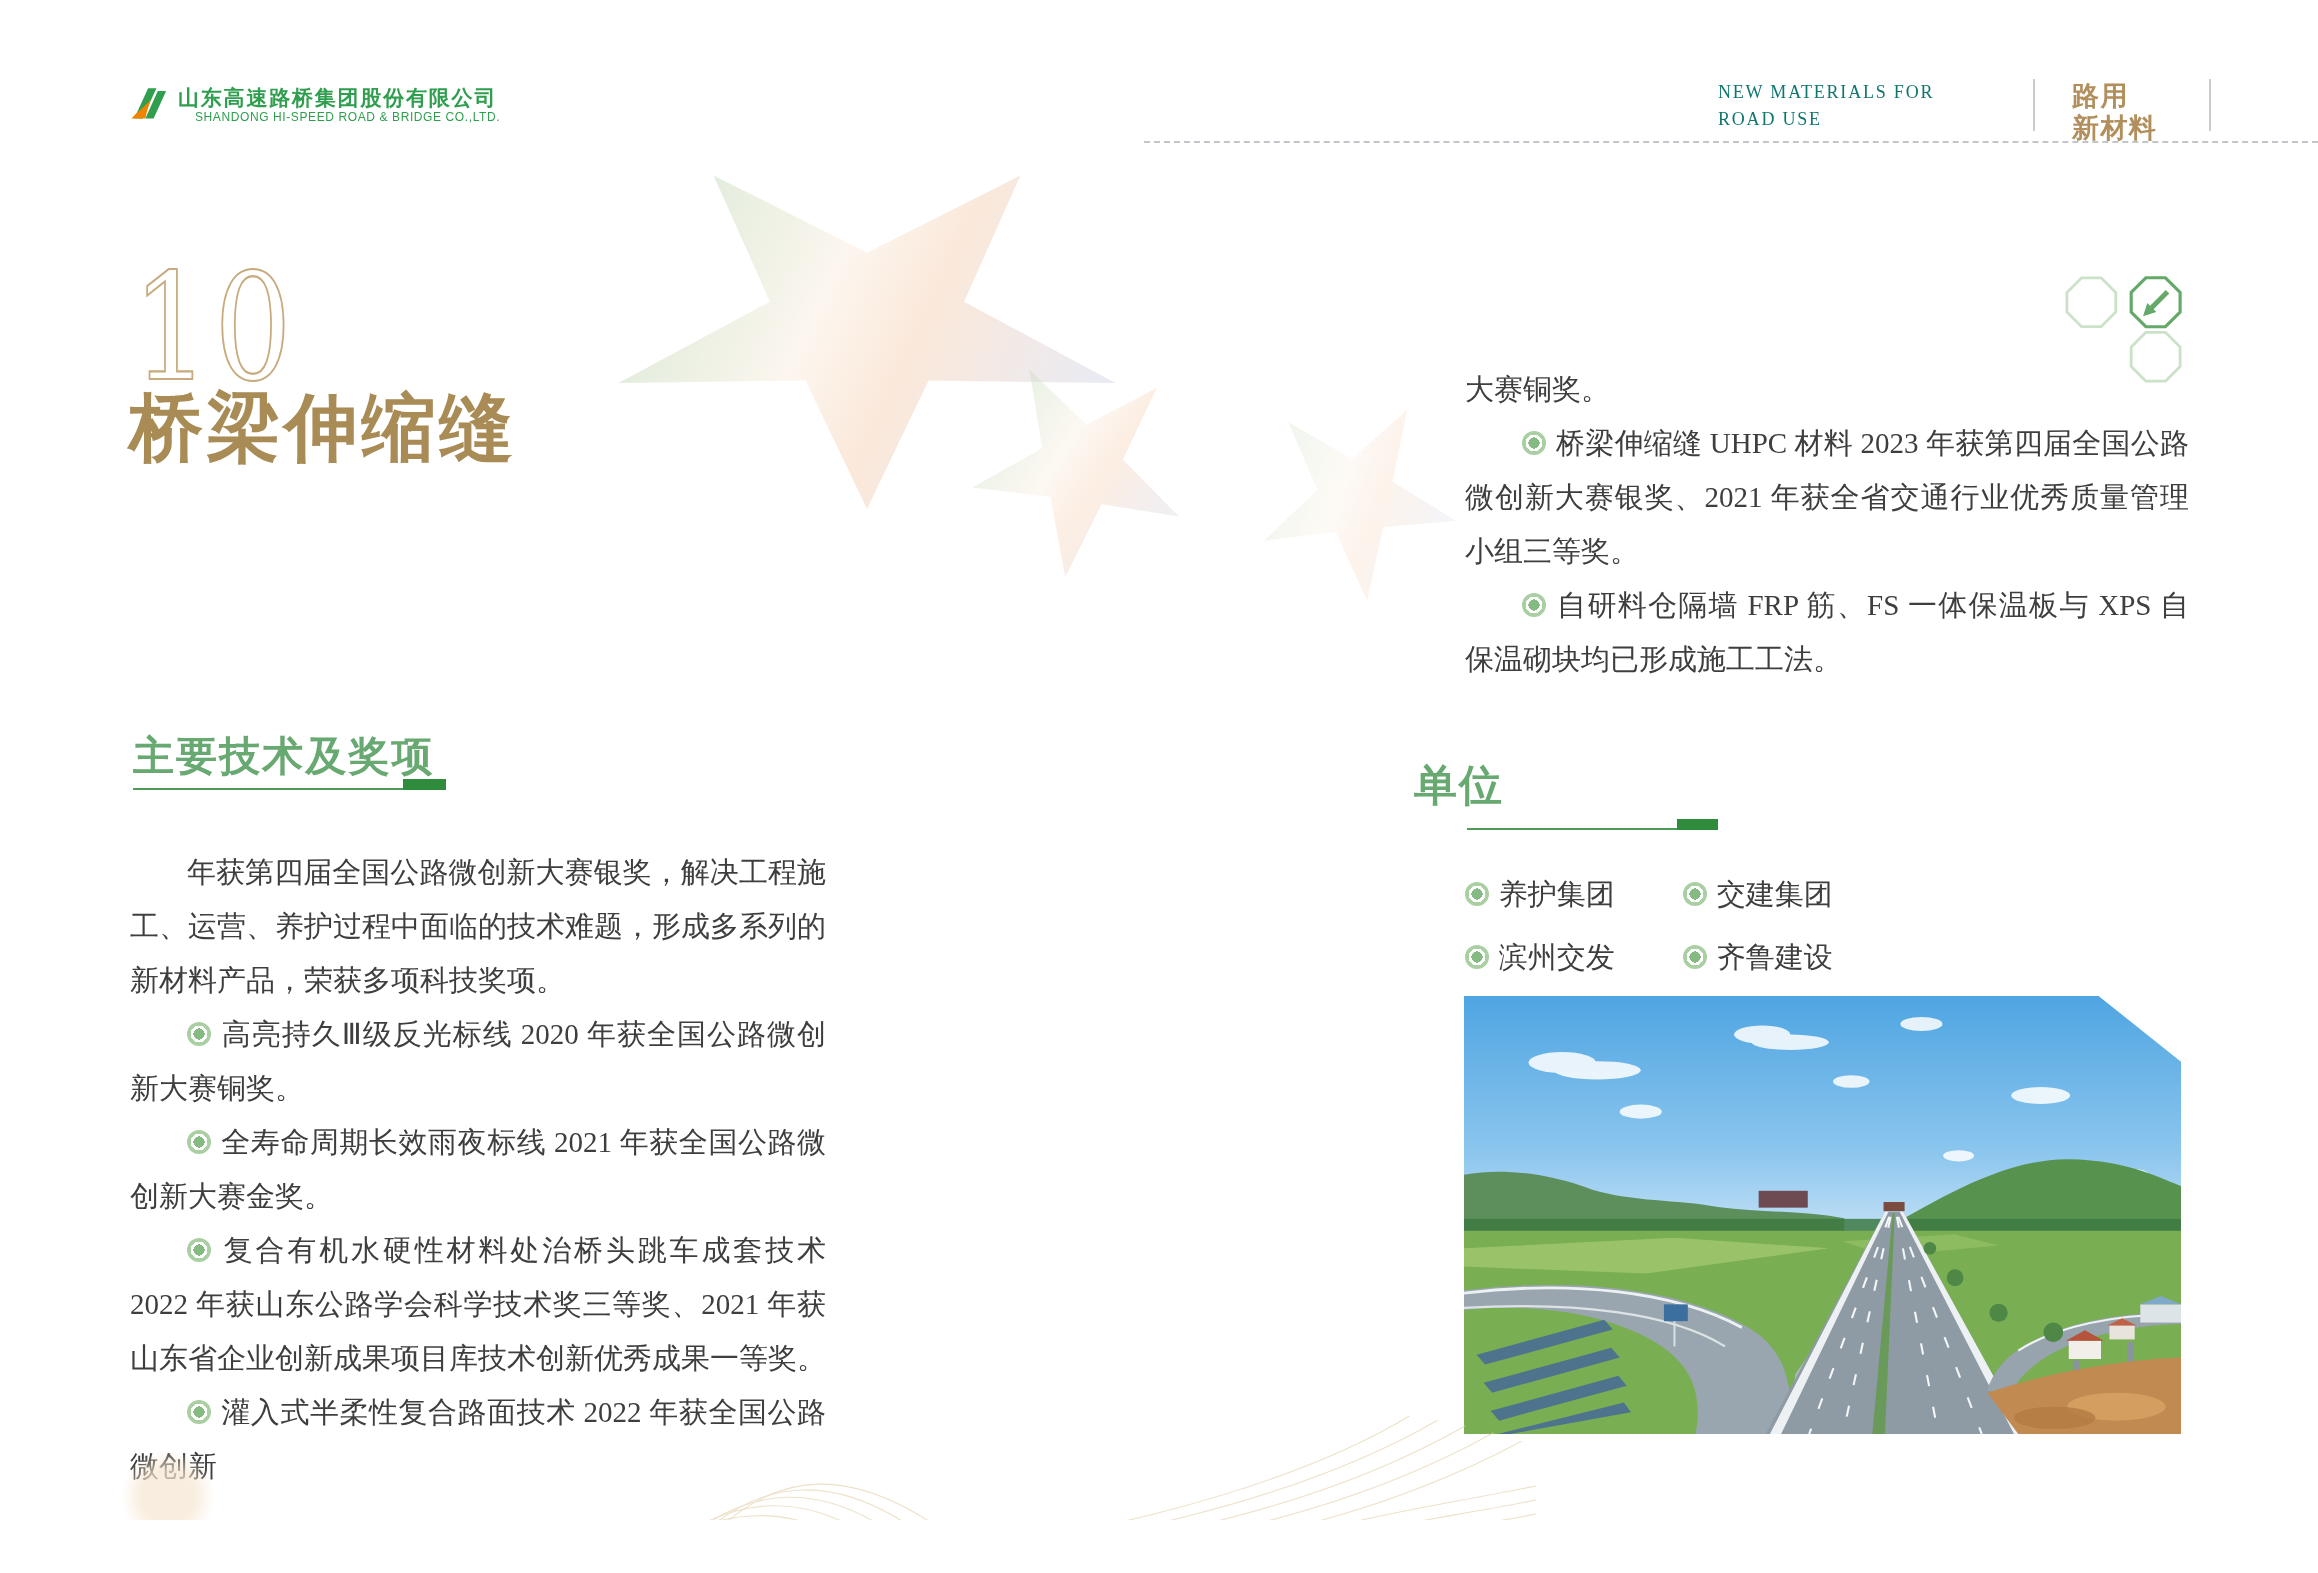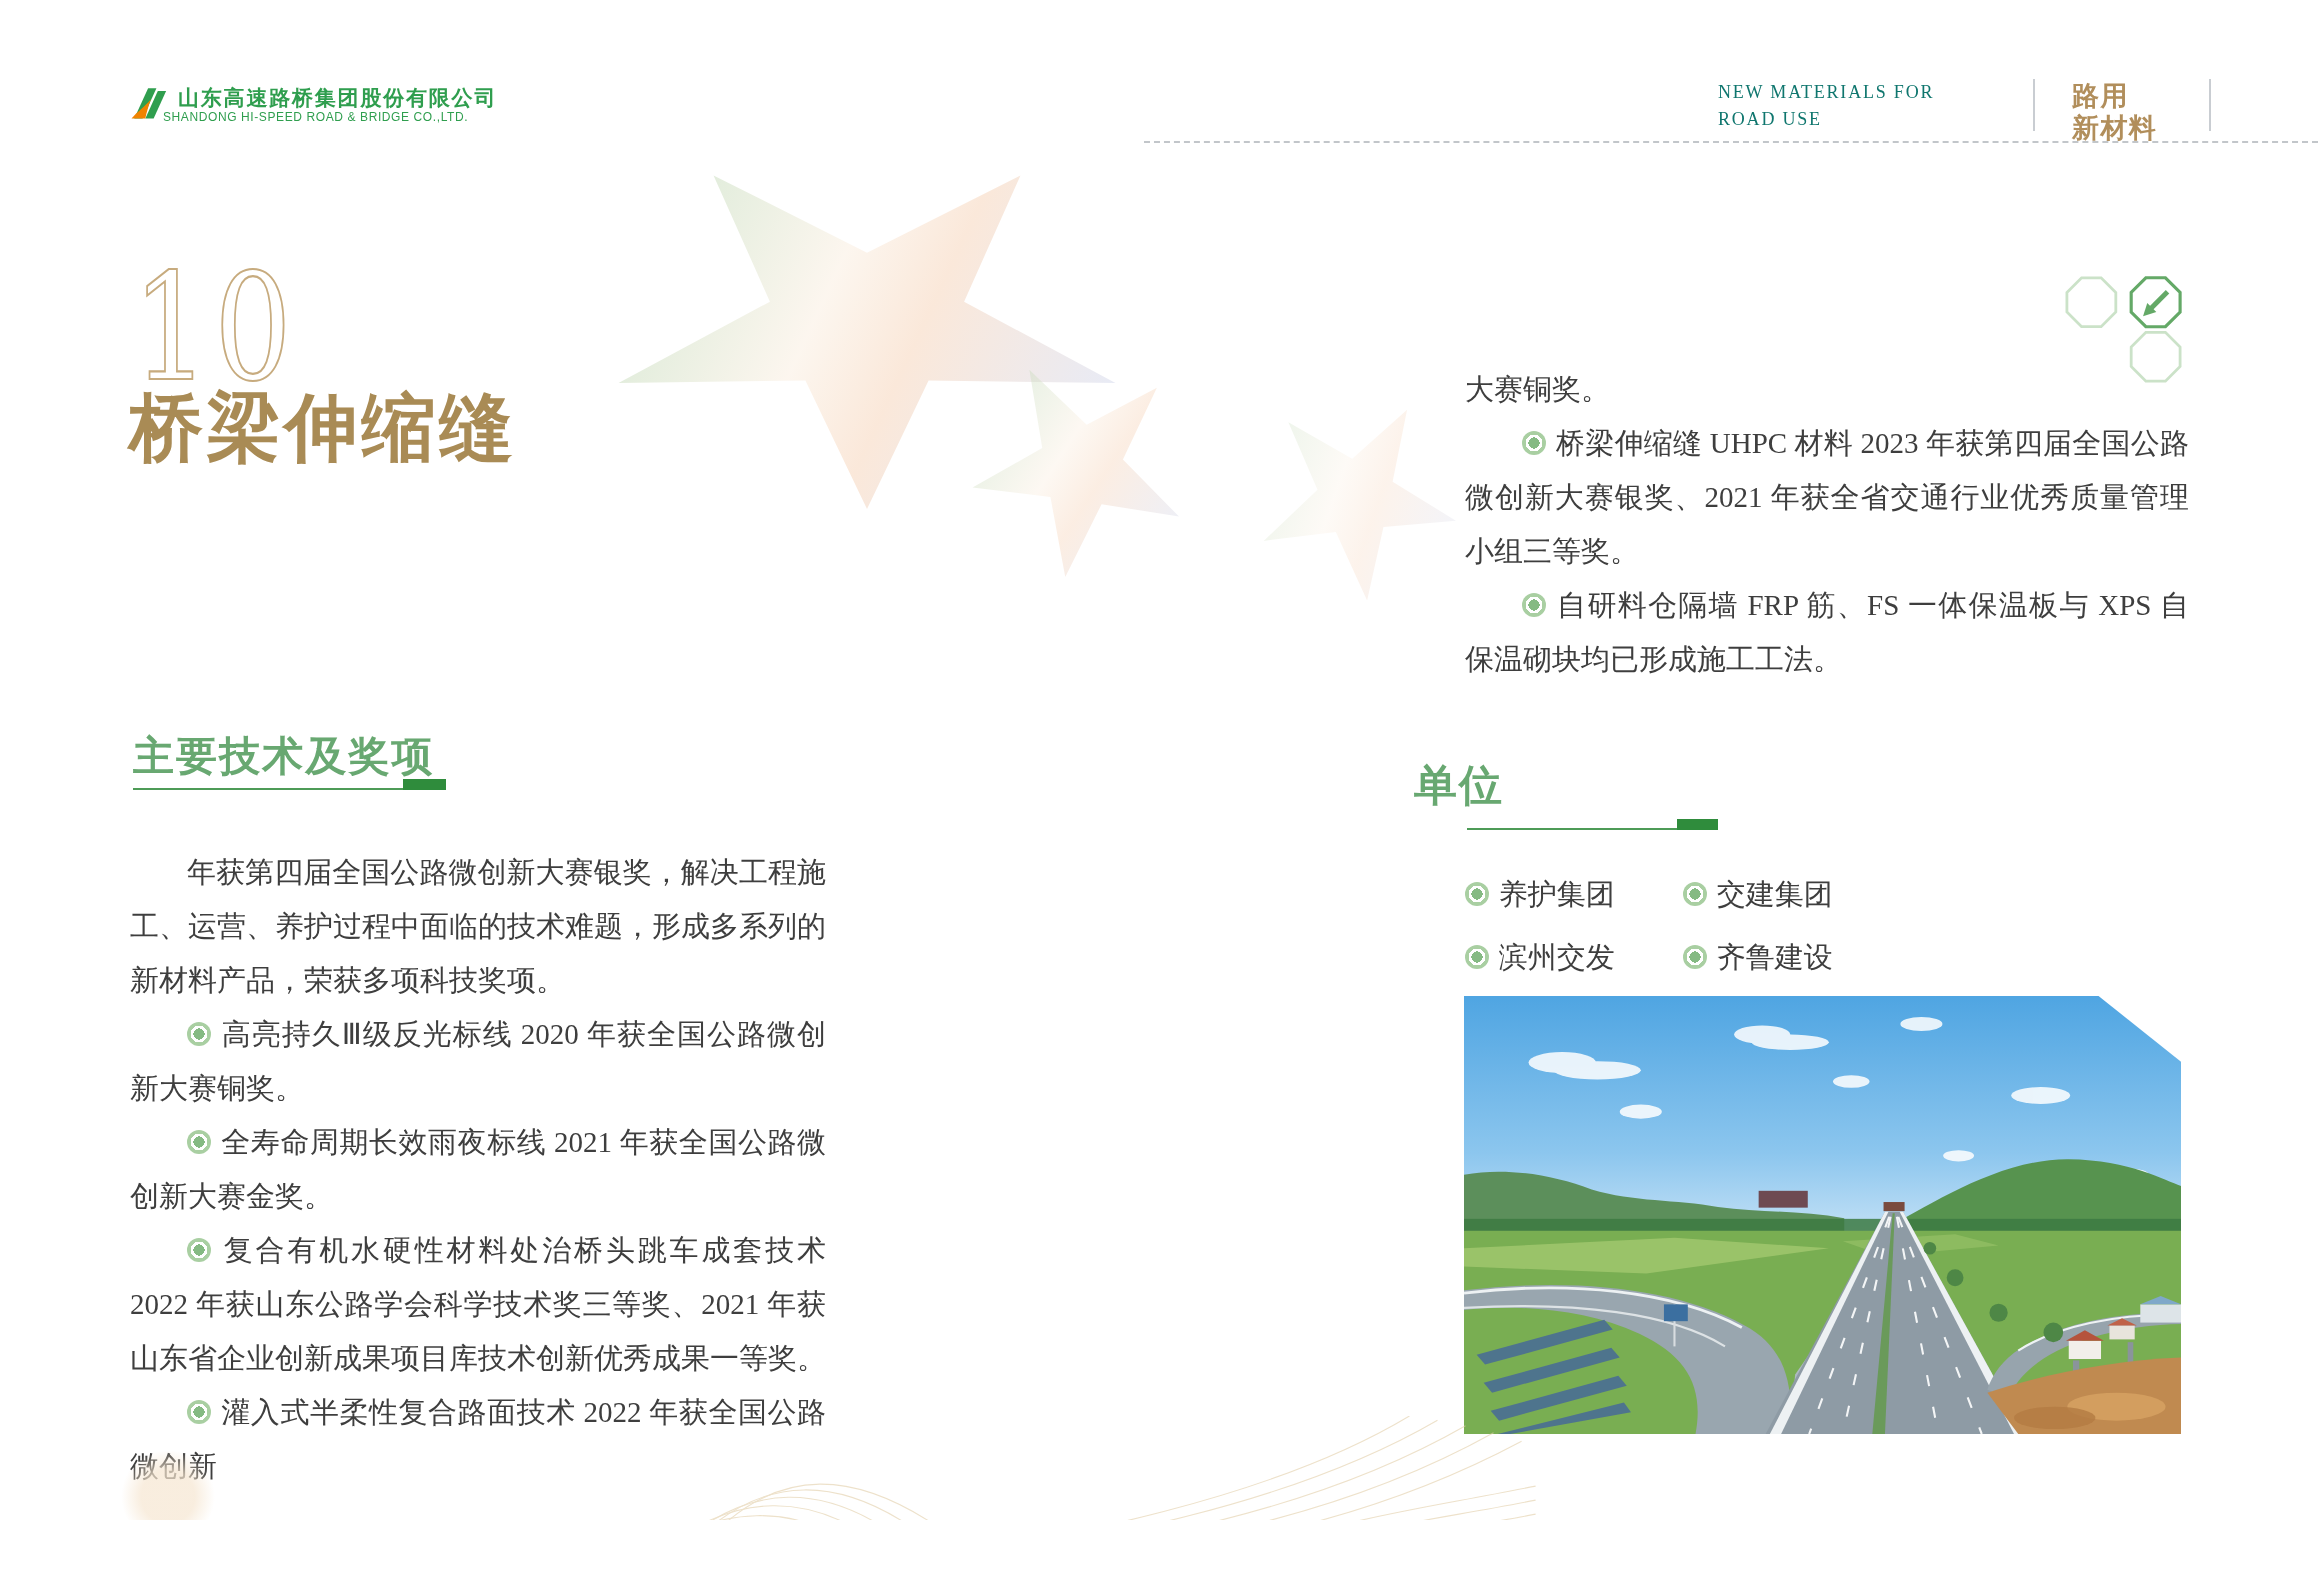--- a/index.html
+++ b/index.html
@@ -10,21 +10,21 @@
   .star{position:absolute;
         clip-path:polygon(50% 100%,61.8% 64.8%,97.6% 65.5%,68.6% 43.2%,79.4% 8.6%,50% 29.8%,20.6% 8.6%,31.4% 43.2%,2.4% 65.5%,38.2% 64.8%);
         background:linear-gradient(115deg,rgba(173,209,166,.55) 8%,rgba(250,238,224,.62) 42%,rgba(246,210,182,.6) 58%,rgba(203,212,238,.55) 92%);}
   .star1{left:606px;top:144px;width:522px;height:365px;opacity:.85;}
   .star2{left:971px;top:359px;width:219px;height:219px;opacity:.65;transform:rotate(8deg);}
   .star3{left:1255px;top:398px;width:203px;height:203px;opacity:.45;transform:rotate(-6deg);}
 
   
   .logo-ico{position:absolute;left:130px;top:84px;}
   .logo-cn{position:absolute;left:178px;top:84px;font-size:21px;font-weight:700;color:#2F9E4E;letter-spacing:1.8px;}
-  .logo-en{position:absolute;left:163px;top:110px;font-size:12px;color:#2F9E4E;letter-spacing:0.6px;}
+  .logo-en{position:absolute;left:195px;top:110px;font-size:12px;color:#2F9E4E;letter-spacing:0.6px;}
   .sec-en{position:absolute;left:1718px;top:79px;width:299px;text-align:left;
           font-family:"Liberation Serif",serif;color:#0f766e;font-size:18px;line-height:27px;letter-spacing:1.8px;}
   .vbar{position:absolute;top:79px;width:2.1px;height:52px;background:#C9CDD2;}
   .vbar1{left:2033px;}  .vbar2{left:2209px;}
   .tab-cn{position:absolute;left:2072px;top:80px;width:137px;text-align:left;
           font-size:27px;font-weight:700;color:#B18E5B;line-height:32px;letter-spacing:1.4px;}
   .dashline{position:absolute;left:1144px;top:141px;width:1174px;height:0;border-top:2.1px dashed #C2C6CA;}
 
   
   .chap-num{position:absolute;left:130px;top:254px;}

